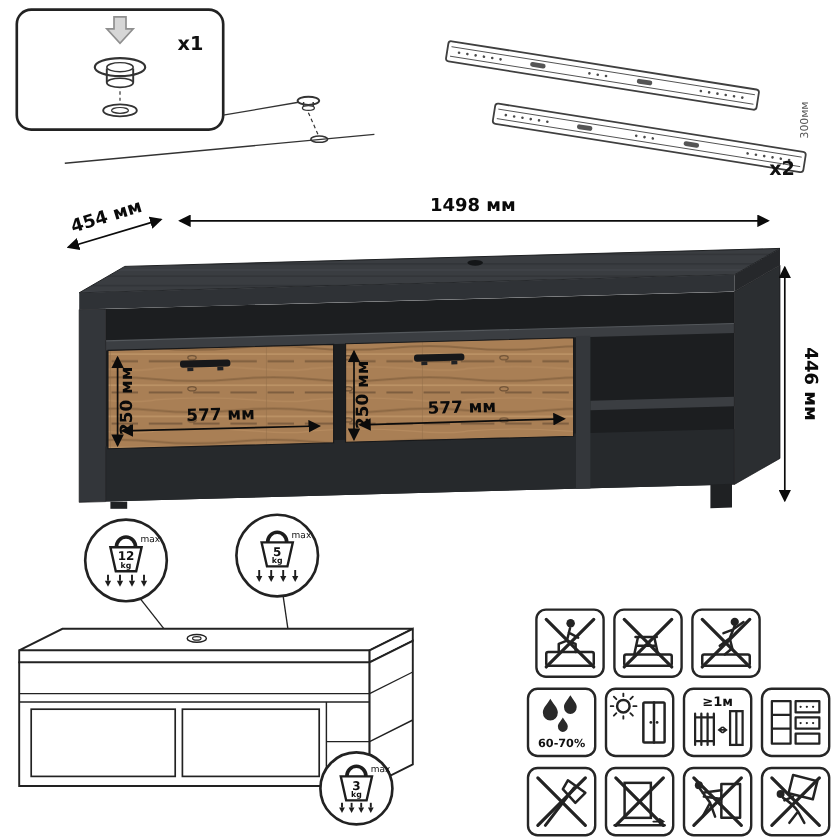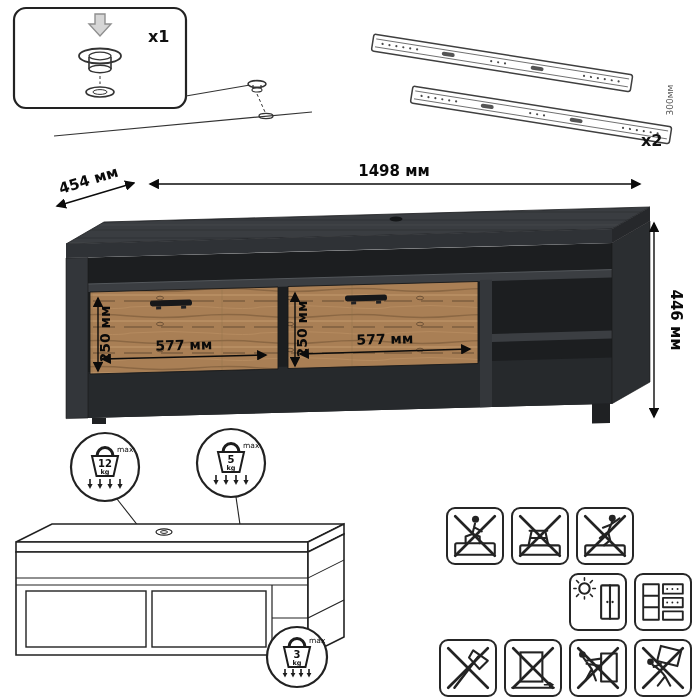--- a/index.html
+++ b/index.html
@@ -291,28 +291,49 @@
           </g>
           <circle cx="31" cy="7" r="3.3" fill="#232323"></circle>
           <path d="M5,5 L43,43 M43,5 L5,43" stroke="#232323" stroke-width="2.6" stroke-linecap="round"></path>
         </svg>
       </div>
     </div>
 
     <div class="irow row2">
       <div class="icon-cell">
         <svg width="50" height="50" viewBox="0 0 48 48">
+          <g fill="#2a2a2a">
+            <path transform="translate(15,14)" d="M0,-9 C3,-4 6,-1.5 6,2 A6,6.5 0 1 1 -6,2 C-6,-1.5 -3,-4 0,-9 Z"></path>
+            <path transform="translate(31,10) scale(0.85)" d="M0,-9 C3,-4 6,-1.5 6,2 A6,6.5 0 1 1 -6,2 C-6,-1.5 -3,-4 0,-9 Z"></path>
+            <path transform="translate(25,26) scale(0.66)" d="M0,-9 C3,-4 6,-1.5 6,2 A6,6.5 0 1 1 -6,2 C-6,-1.5 -3,-4 0,-9 Z"></path>
+          </g>
+          <text x="24" y="44" text-anchor="middle" class="ilabel">60-70%</text>
+        </svg>
+      </div>
+      <div class="icon-cell">
+        <svg width="50" height="50" viewBox="0 0 48 48">
           <g fill="none" stroke="#232323" stroke-width="2" stroke-linecap="round">
             <circle cx="11" cy="11" r="5"></circle>
             <path d="M11,3 V0.8 M11,19 V21 M3,11 H0.8 M19,11 H21.5 M5.4,5.4 L3.4,3.4 M16.6,5.4 L18.6,3.4 M5.4,16.6 L3.4,18.6 M16.6,16.6 L18.6,18.6" stroke-width="1.5"></path>
             <rect x="27" y="8" width="17" height="32" rx="1"></rect>
             <line x1="35.5" y1="8" x2="35.5" y2="40"></line>
           </g>
           <circle cx="33" cy="24" r="1.1" fill="#232323"></circle>
           <circle cx="38" cy="24" r="1.1" fill="#232323"></circle>
+        </svg>
+      </div>
+      <div class="icon-cell">
+        <svg width="50" height="50" viewBox="0 0 48 48">
+          <text x="24" y="11" text-anchor="middle" class="ilabel-big">≥1м</text>
+          <g fill="none" stroke="#232323" stroke-width="1.8" stroke-linecap="round">
+            <path d="M6,17 V42 M11,17 V42 M16,17 V42 M21,17 V42 M6,20 H21 M6,39 H21"></path>
+            <path d="M25,30 H31 M27.5,28 L25,30 L27.5,32 M28.5,28 L31,30 L28.5,32" stroke-width="1.4"></path>
+            <rect x="34" y="15" width="10" height="27"></rect>
+            <line x1="39" y1="15" x2="39" y2="42"></line>
+          </g>
         </svg>
       </div>
       <div class="icon-cell">
         <svg width="50" height="50" viewBox="0 0 48 48">
           <g fill="none" stroke="#232323" stroke-width="1.8" stroke-linejoin="round">
             <rect x="5" y="7" width="15" height="34"></rect>
             <path d="M5,18 H20 M5,29 H20"></path>
             <rect x="24" y="7" width="19" height="9"></rect>
             <rect x="24" y="20" width="19" height="9"></rect>
             <rect x="24" y="33" width="19" height="8"></rect>

